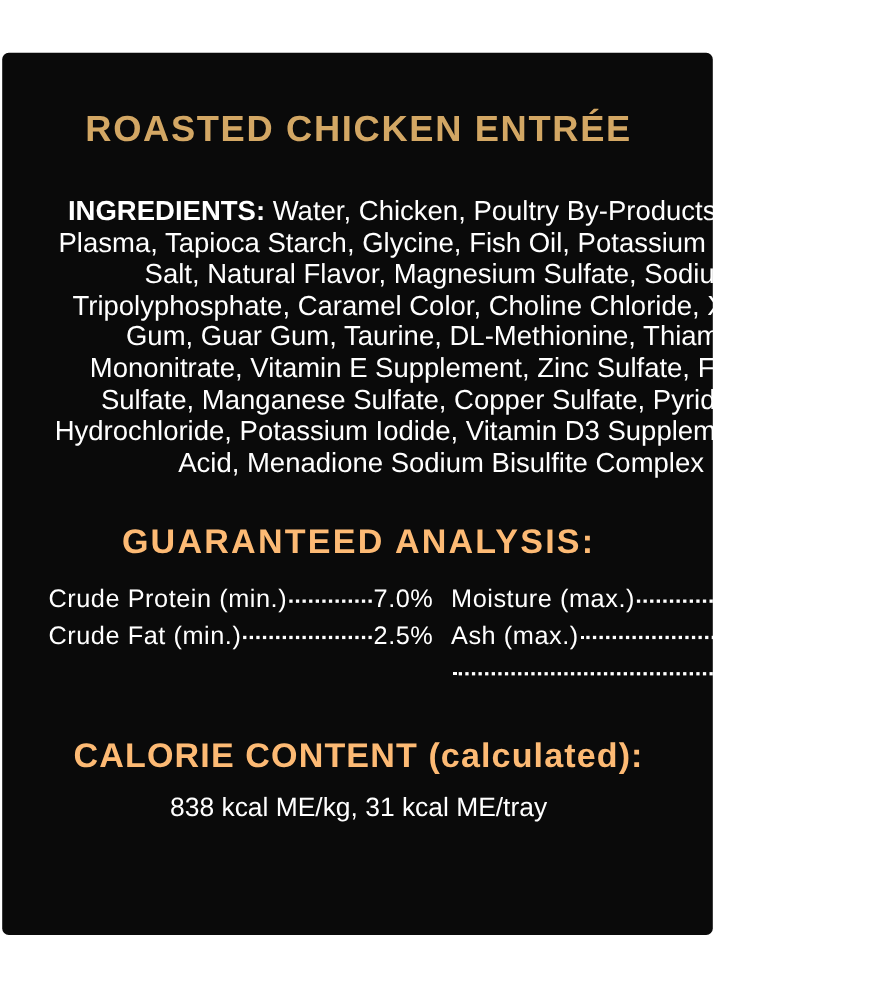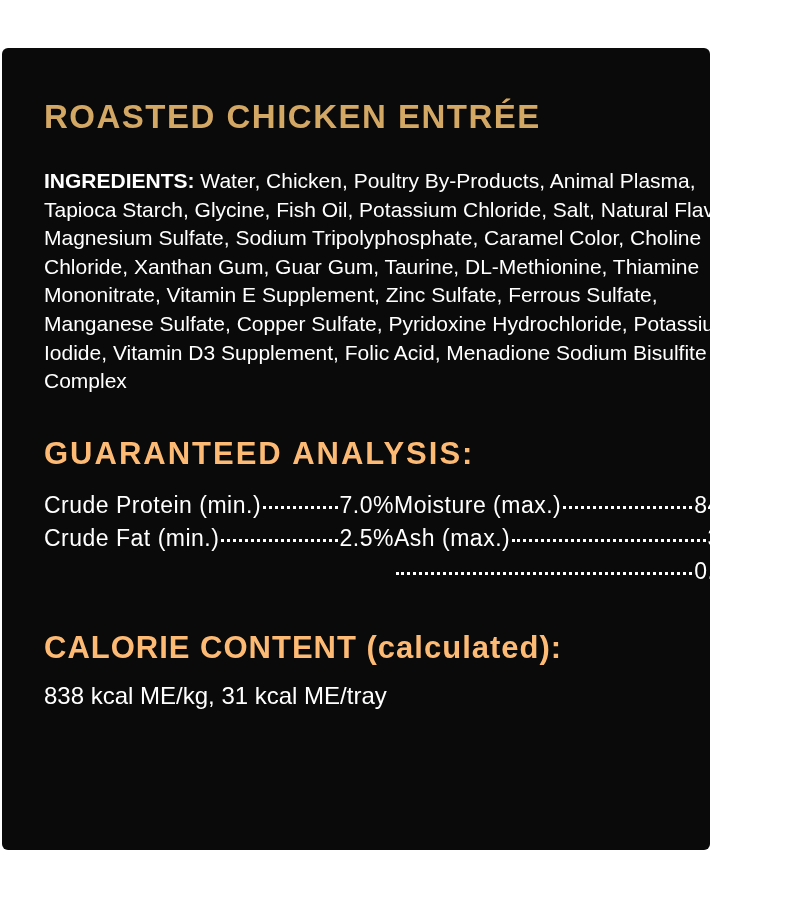--- a/index.html
+++ b/index.html
@@ -12,58 +12,60 @@
     position: relative;
     width: 800px;
     height: 900px;
     background: #ffffff;
     overflow: hidden;
   }
   .panel {
     position: absolute;
     left: 2px;
     top: 48px;
-    width: 708px;
+    width: 646px;
     height: 802px;
     background: #0a0a0a;
     border-radius: 6px;
     box-sizing: border-box;
     padding: 50px 40px 0 42px;
     color: #ffffff;
+    text-align: center;
   }
   .title {
     margin: 0;
     font-size: 33px;
     font-weight: 700;
     letter-spacing: 1.5px;
     color: #d3a764;
   }
   .ingredients {
-    margin: 31px 0 0 0;
+    margin: 42px 0 0 0;
     width: 714px;
-    font-size: 21px;
+    font-size: 25px;
     line-height: 28.6px;
     font-weight: 500;
     color: #ffffff;
   }
   .ingredients .ing-heading {
     font-weight: 700;
   }
   .section-heading {
     margin: 0;
     font-size: 31px;
     font-weight: 700;
     letter-spacing: 2px;
     color: #fdba74;
   }
   .ga-heading { margin-top: 40px; }
   .ga-grid {
     margin-top: 17px;
     display: grid;
     grid-template-columns: 350px 368px;
+    column-gap: 16px;
   }
   .ga-row {
     display: flex;
     align-items: baseline;
     font-size: 23px;
     line-height: 33px;
     letter-spacing: 0.5px;
     white-space: nowrap;
   }
   .ga-dots {

